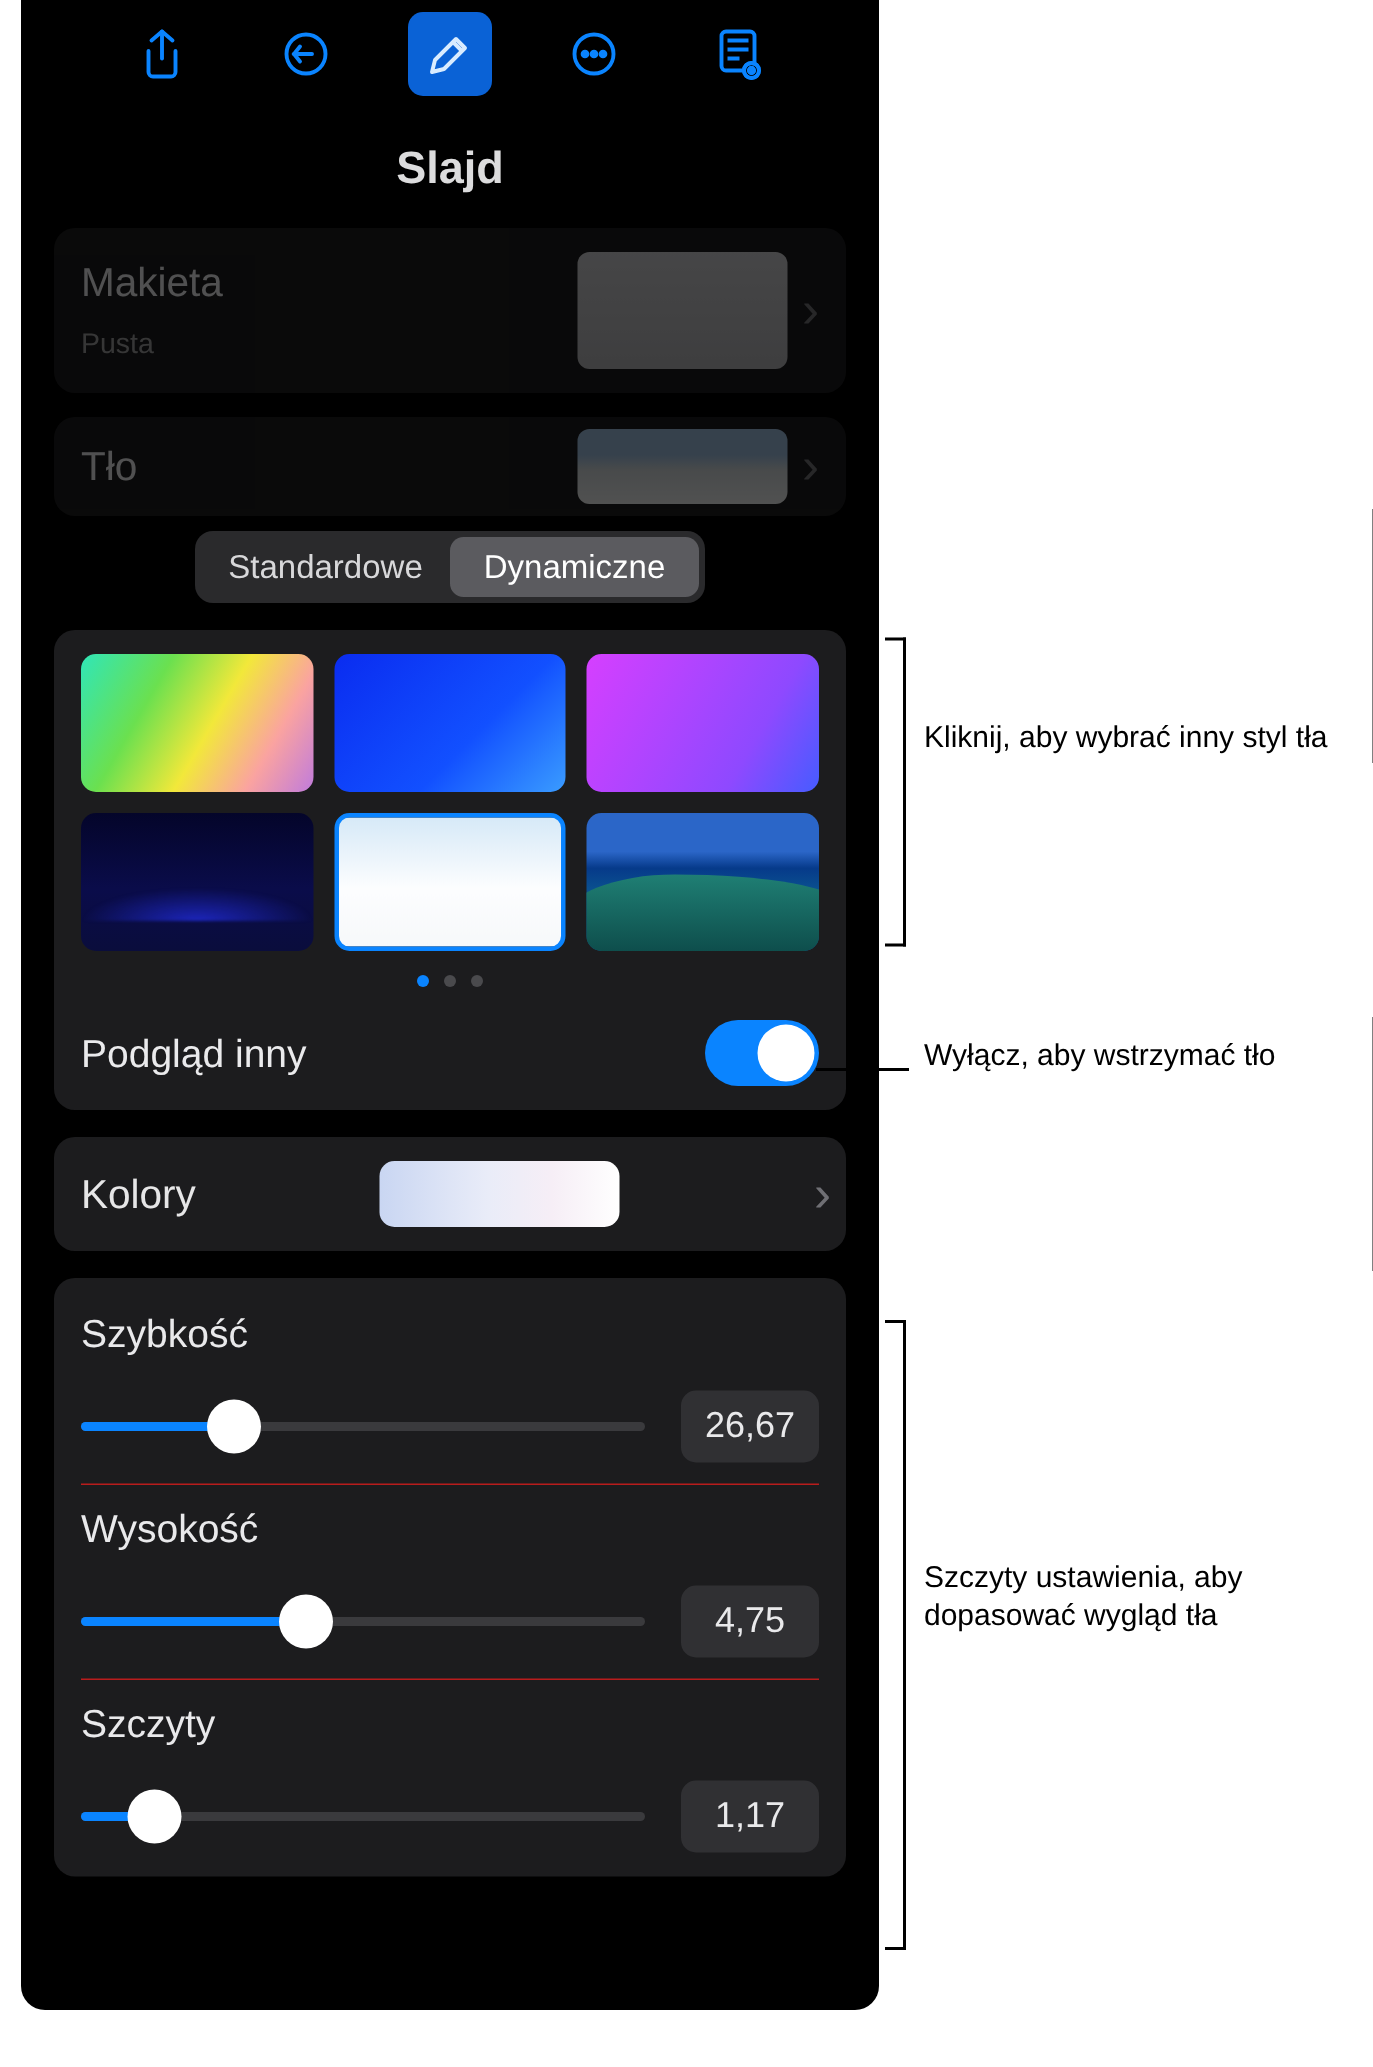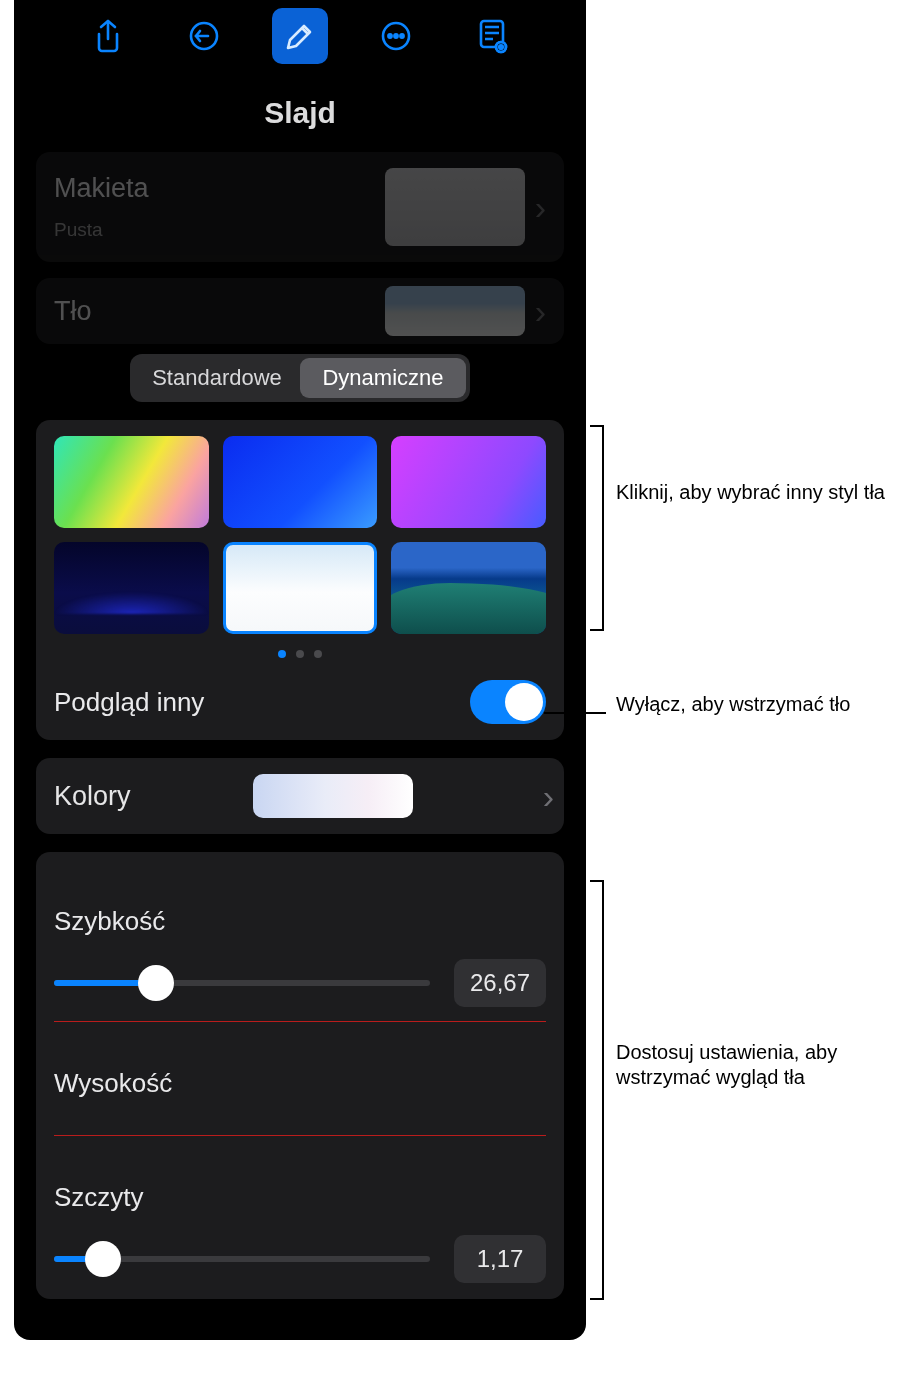--- a/index.html
+++ b/index.html
@@ -112,21 +112,21 @@
 .toggle{width:76px;height:44px;border-radius:22px;background:#0a84ff;position:relative;cursor:pointer;}
 .toggle .knob{width:38px;height:38px;border-radius:50%;background:#fff;position:absolute;top:3px;right:3px;}
 
 .colors-row{display:flex;align-items:center;padding:18px 6px 18px 18px;}
 .colors-swatch{width:160px;height:44px;border-radius:10px;margin-left:auto;margin-right:8px;
   background:linear-gradient(90deg,#c9d6f2,#e9ecf8 45%,#f6eef6 72%,#ffffff);}
 
 .sliders{padding:8px 18px 2px;}
 .slider-block{padding:14px 0;}
 .slider-block + .slider-block{border-top:1px solid #b91c1c;}
-.slider-block .slabel{font-size:26px;color:#e9e9eb;margin-bottom:22px;margin-top:32px;}
+.slider-block .slabel{font-size:26px;color:#e9e9eb;margin-bottom:22px;}
 .slider-line{display:flex;align-items:center;gap:24px;}
 .track{flex:1;height:6px;border-radius:3px;background:#3a3a3d;position:relative;}
 .fill{position:absolute;left:0;top:0;bottom:0;border-radius:3px;background:#0a84ff;}
 .thumb{position:absolute;top:50%;width:36px;height:36px;border-radius:50%;background:#fff;transform:translate(-50%,-50%);}
 .valbox{width:92px;height:48px;border-radius:10px;background:#303033;color:#e9e9eb;display:flex;align-items:center;justify-content:center;font-size:24px;}
 
 
 .callout{
   position:absolute;
   color:#000;
@@ -245,20 +245,27 @@
         <div class="slider-line">
           <div class="track">
             <div class="fill" style="width:27%"></div>
             <div class="thumb" style="left:27%"></div>
           </div>
           <div class="valbox">26,67</div>
         </div>
       </div>
       <div class="slider-block">
         <div class="slabel">Wysokość</div>
+        <div class="slider-line">
+          <div class="track">
+            <div class="fill" style="width:40%"></div>
+            <div class="thumb" style="left:40%"></div>
+          </div>
+          <div class="valbox">4,75</div>
+        </div>
       </div>
       <div class="slider-block">
         <div class="slabel">Szczyty</div>
         <div class="slider-line">
           <div class="track">
             <div class="fill" style="width:13%"></div>
             <div class="thumb" style="left:13%"></div>
           </div>
           <div class="valbox">1,17</div>
         </div>
@@ -268,13 +275,13 @@
   </div>
 </div>
 
 <div class="cap-bracket" style="left:590px;top:425px;width:14px;height:206px;"></div>
 <div class="callout" style="left:616px;top:480px;width:280px;">Kliknij, aby wybrać inny styl tła</div>
 
 <div class="cap-line" style="left:544px;top:712px;width:62px;"></div>
 <div class="callout" style="left:616px;top:692px;width:280px;">Wyłącz, aby wstrzymać tło</div>
 
 <div class="cap-bracket" style="left:590px;top:880px;width:14px;height:420px;"></div>
-<div class="callout" style="left:616px;top:1040px;width:290px;">Dostosuj ustawienia, aby wstrzymać wygląd tła</div>
+<div class="callout" style="left:616px;top:1040px;width:290px;">Szczyty ustawienia, aby dopasować wygląd tła</div>
 
 </body></html>

